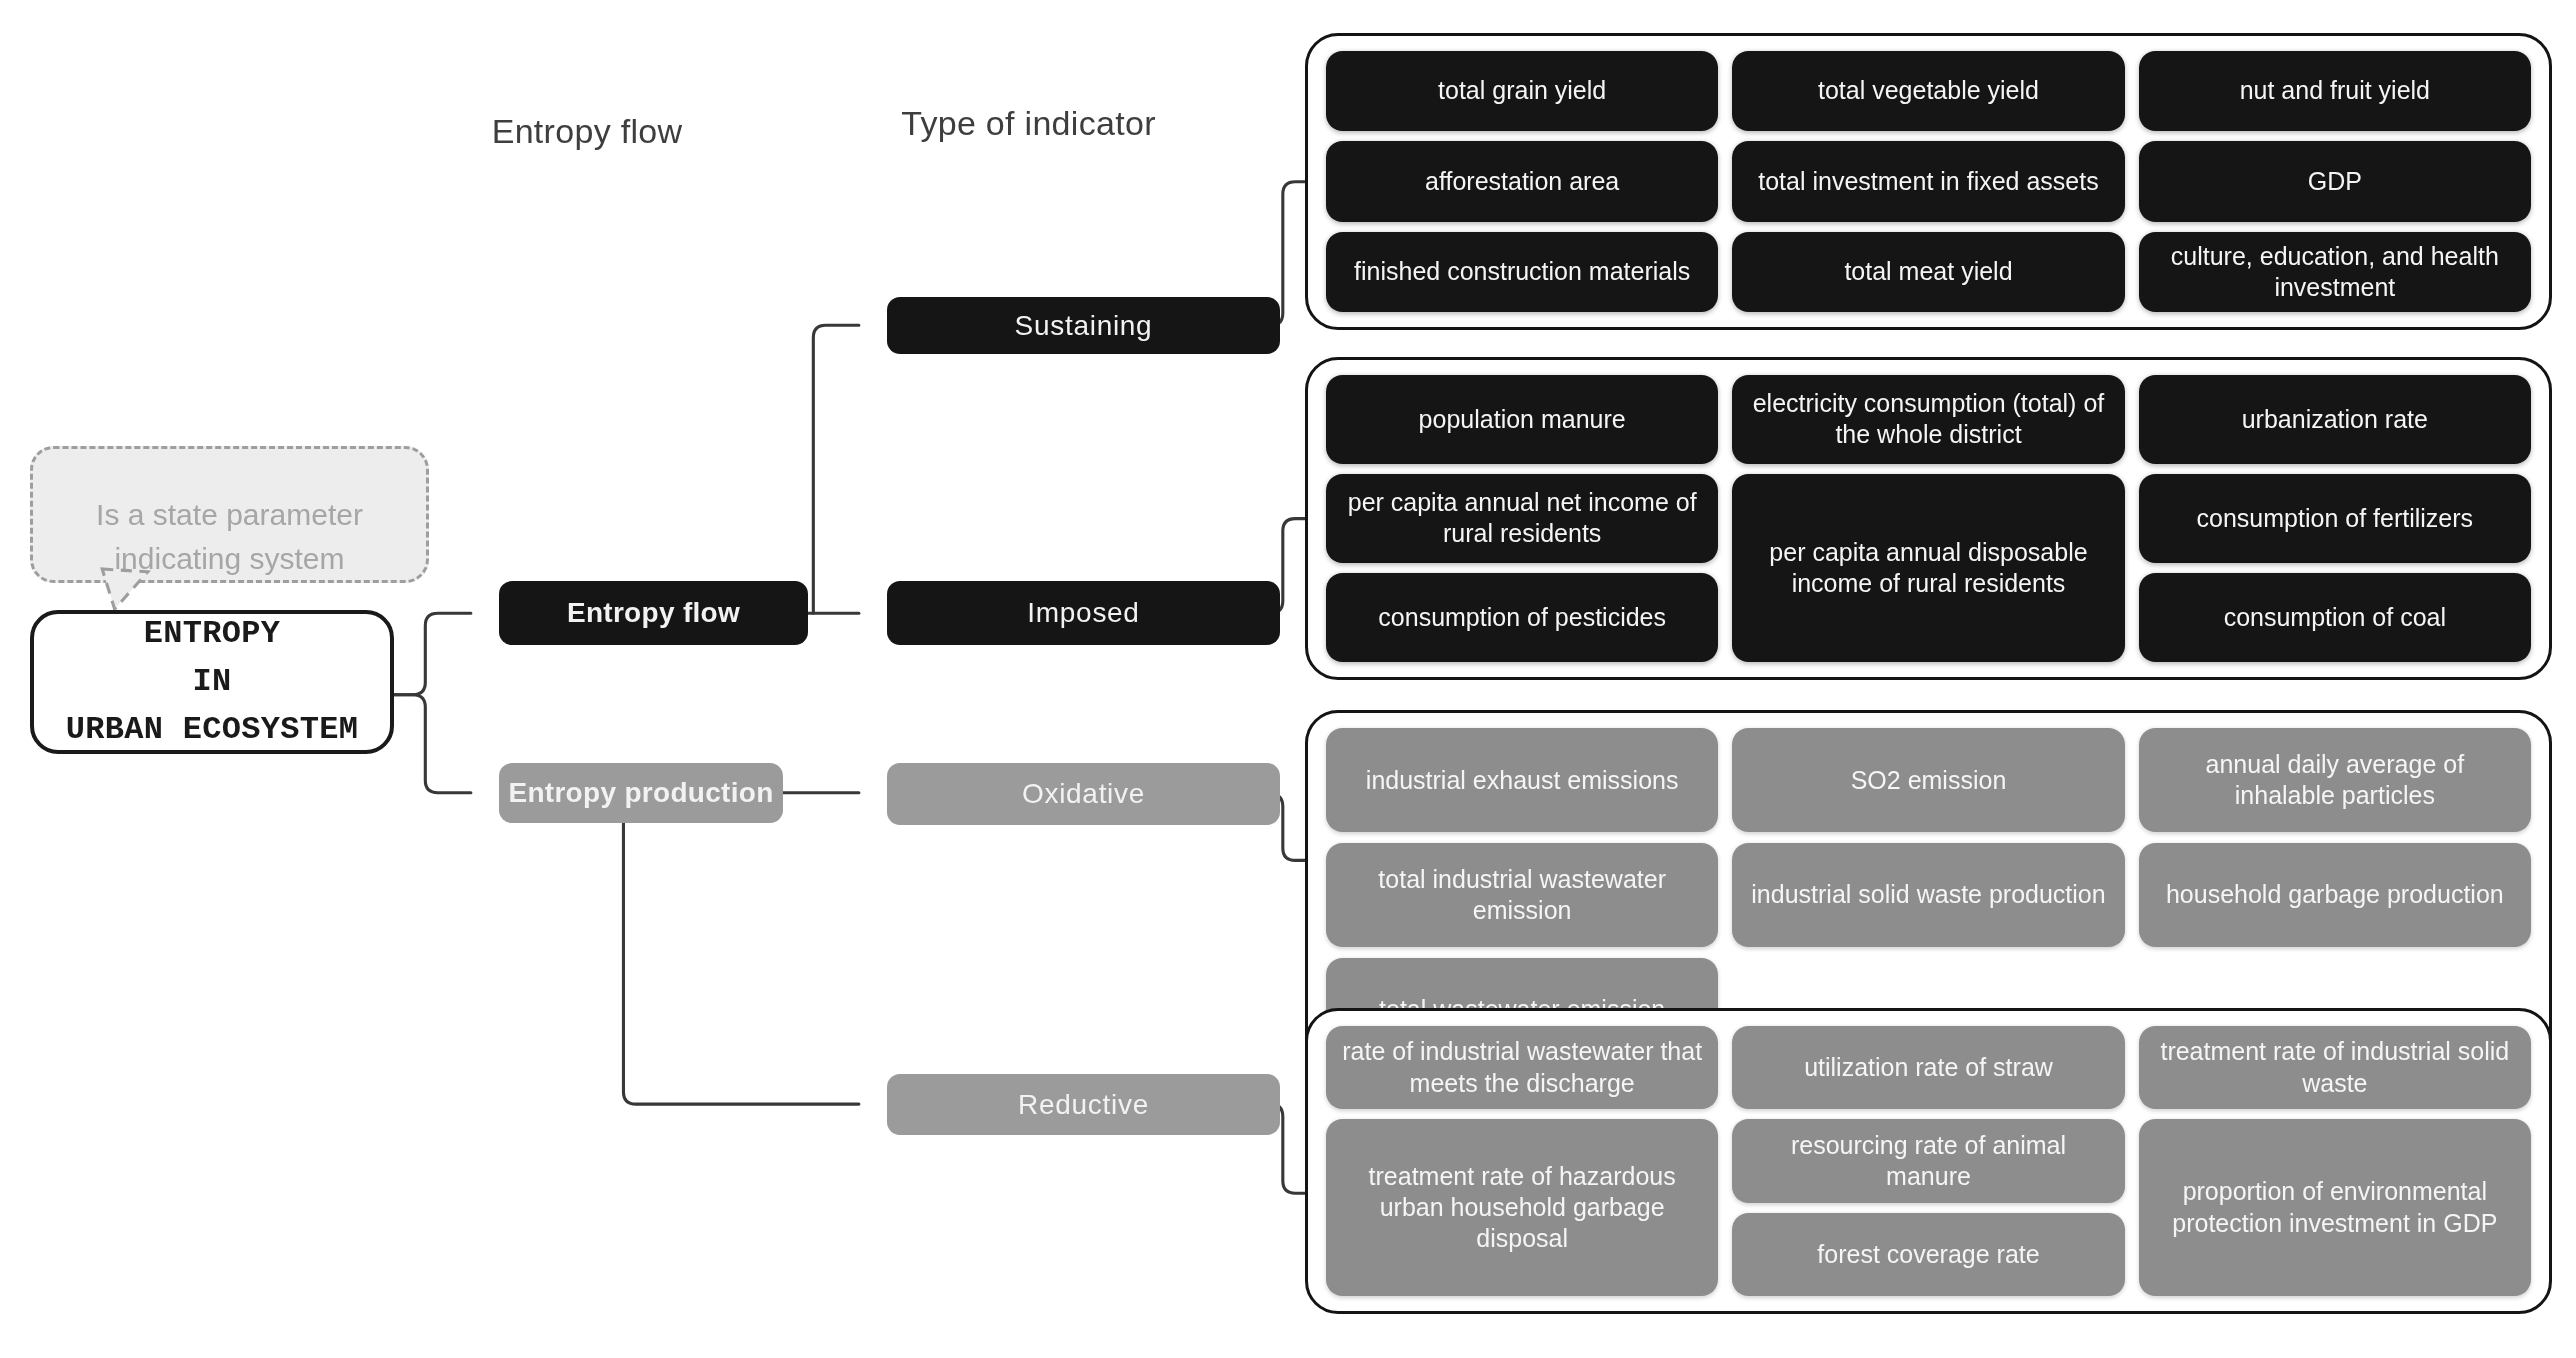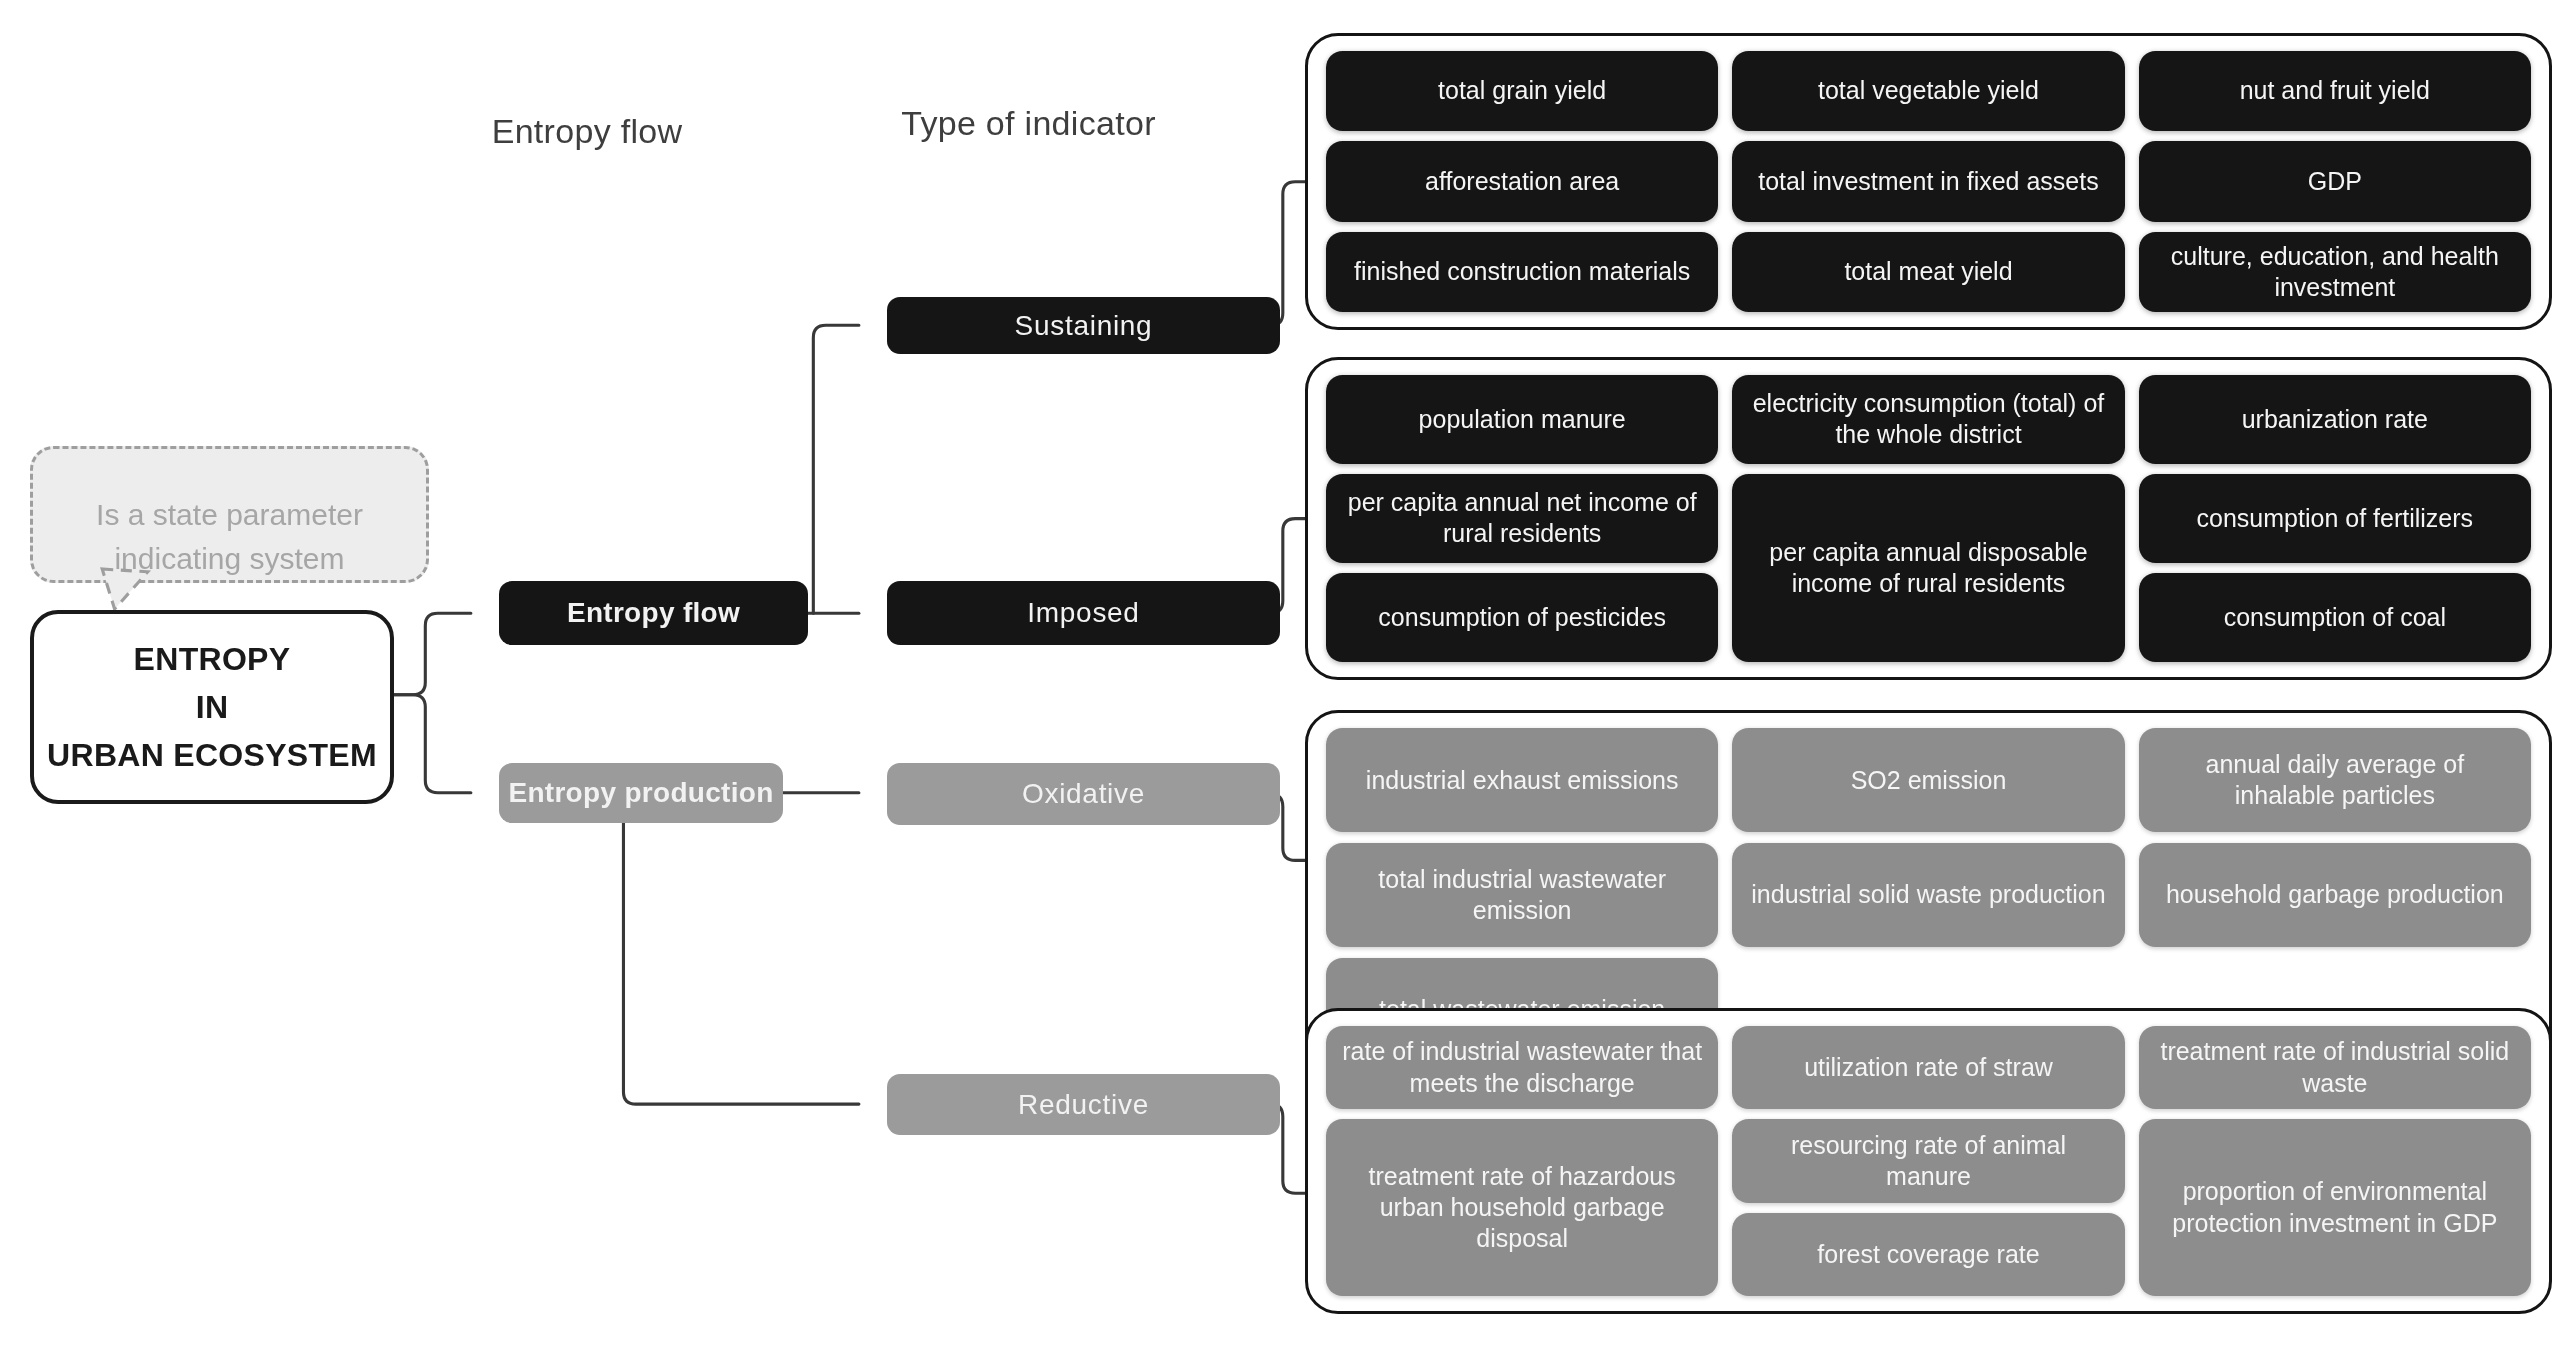--- a/index.html
+++ b/index.html
@@ -22,25 +22,25 @@
   }
   .bubble span{
     color:#a6a6a6;font-size:30px;line-height:1.45;text-align:center;width:331px;margin-top:44px;
   }
   .bubble-tail{position:absolute;left:0;top:0;width:2576px;height:1359px;pointer-events:none;}
   .bubble-tail polygon{
     fill:var(--bubble-bg,#ededed);stroke:var(--bubble-border,#9e9e9e);
     stroke-width:4.5;stroke-dasharray:16 11;
   }
   .root-node{
-    position:absolute;left:30px;top:610px;width:364px;height:194px;
+    position:absolute;left:30px;top:610px;width:364px;height:144px;
     background:#ffffff;border:4.1px solid #1a1a1a;border-radius:28px;
     display:flex;align-items:center;justify-content:center;text-align:center;
     font-weight:bold;font-size:32px;line-height:1.5;color:#1a1a1a;
-    white-space:pre-line;box-sizing:border-box;letter-spacing:0.3px;
+    white-space:pre-line;box-sizing:border-box;letter-spacing:0.3px;font-family:Liberation Mono, monospace;
   }
   .node{
     position:absolute;display:flex;align-items:center;justify-content:center;
     text-align:center;color:#f2f2f2;border-radius:13px;box-sizing:border-box;
     font-size:28px;letter-spacing:0.7px;margin-left:28px;
   }
   .node.black{background:var(--chip-black,#151515);}
   .node.gray{background:var(--node-gray,#9b9b9b);}
   .node.bold{font-weight:bold;font-size:28px;letter-spacing:0.3px;}
   .node-flow{left:471px;top:581px;width:309px;height:64px;}

